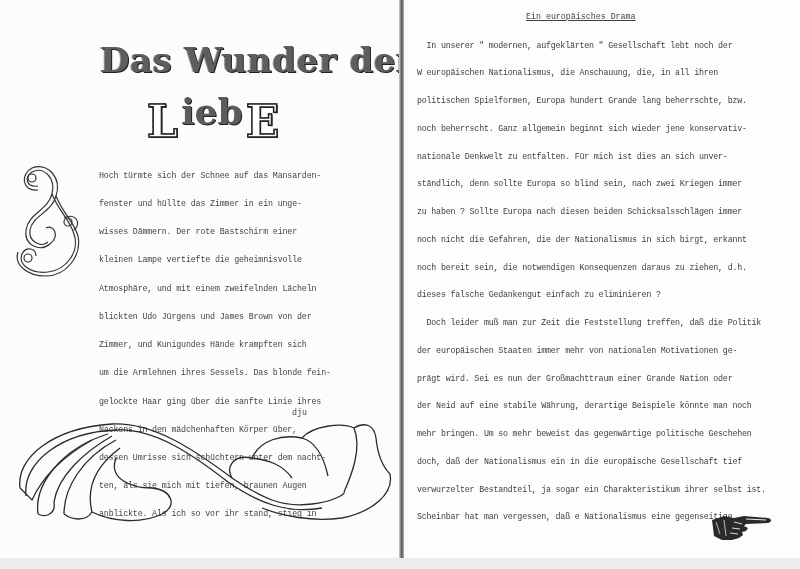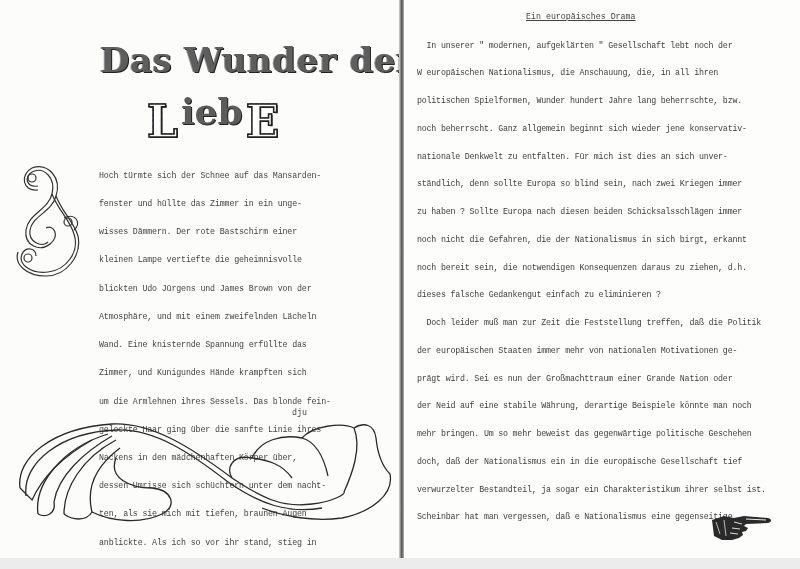--- a/index.html
+++ b/index.html
@@ -121,23 +121,22 @@
       <circle cx="60" cy="74" r="4"></circle>
       <circle cx="24" cy="30" r="4"></circle>
       <circle cx="20" cy="110" r="4"></circle>
     </svg>
 
     <div class="story">
       <div>Hoch türmte sich der Schnee auf das Mansarden-</div>
       <div>fenster und hüllte das Zimmer in ein unge-</div>
       <div>wisses Dämmern. Der rote Bastschirm einer</div>
       <div>kleinen Lampe vertiefte die geheimnisvolle</div>
+      <div>Atmosphäre, und mit einem zweifelnden Lächeln</div>
       <div>blickten Udo Jürgens und James Brown von der</div>
-      <div>Atmosphäre, und mit einem zweifelnden Lächeln</div>
-      <div>Wand. Eine knisternde Spannung erfüllte das</div>
       <div>Zimmer, und Kunigundes Hände krampften sich</div>
       <div>um die Armlehnen ihres Sessels. Das blonde fein-</div>
       <div>gelockte Haar ging über die sanfte Linie ihres</div>
       <div>Nackens in den mädchenhaften Körper über,</div>
       <div>dessen Umrisse sich schüchtern unter dem nacht-</div>
       <div>ten, als sie mich mit tiefen, braunen Augen</div>
       <div>anblickte. Als ich so vor ihr stand, stieg in</div>
       
       
       
@@ -177,21 +176,21 @@
 
   <div class="gutter"></div>
 
   <div class="page-right"></div>
 
   <div class="article-title">Ein europäisches Drama</div>
 
   <div class="article">
     <div>  In unserer " modernen, aufgeklärten " Gesellschaft lebt noch der</div>
     <div>W europäischen Nationalismus, die Anschauung, die, in all ihren</div>
-    <div>politischen Spielformen, Wunder hundert Jahre lang beherrschte, bzw.</div>
+    <div>politischen Spielformen, Europa hundert Grande lang beherrschte, bzw.</div>
     <div>noch beherrscht. Ganz allgemein beginnt sich wieder jene konservativ-</div>
     <div>nationale Denkwelt zu entfalten. Für mich ist dies an sich unver-</div>
     <div>ständlich, denn sollte Europa so blind sein, nach zwei Kriegen immer</div>
     <div>zu haben ? Sollte Europa nach diesen beiden Schicksalsschlägen immer</div>
     <div>noch nicht die Gefahren, die der Nationalismus in sich birgt, erkannt</div>
     <div>noch bereit sein, die notwendigen Konsequenzen daraus zu ziehen, d.h.</div>
     <div>dieses falsche Gedankengut einfach zu eliminieren ?</div>
     <div>  Doch leider muß man zur Zeit die Feststellung treffen, daß die Politik</div>
     <div>der europäischen Staaten immer mehr von nationalen Motivationen ge-</div>
     <div>prägt wird. Sei es nun der Großmachttraum einer Grande Nation oder</div>

